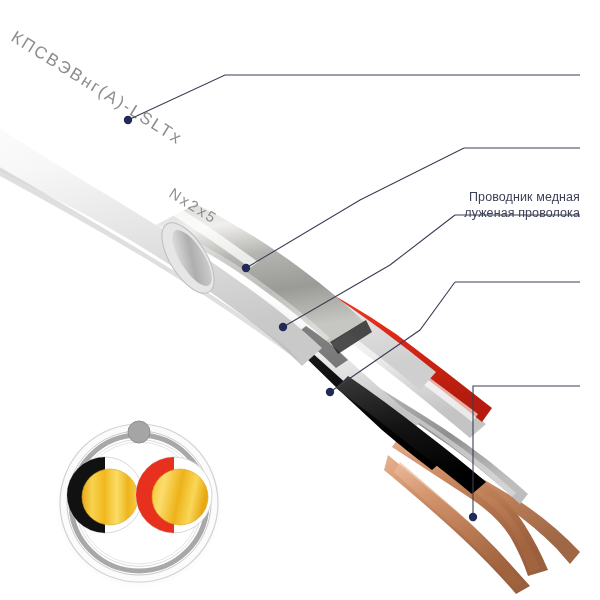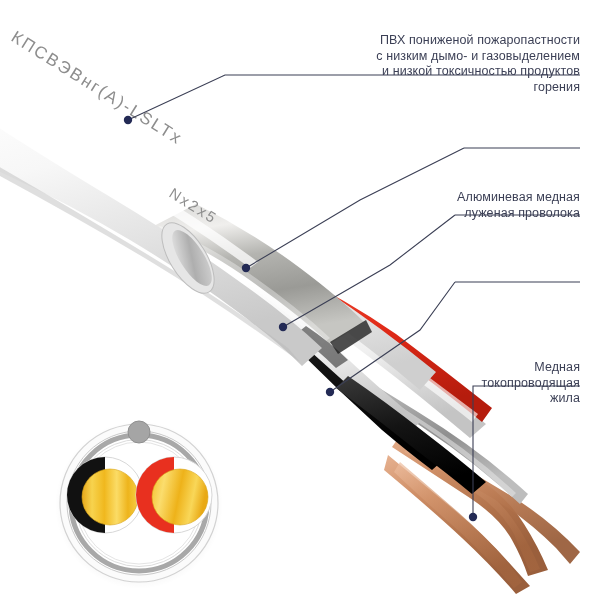--- a/index.html
+++ b/index.html
@@ -228,23 +228,16 @@
 
     <g stroke="#3b3f55" stroke-width="1.1">
       <line x1="349" y1="75" x2="580" y2="75"></line>
       <line x1="464" y1="148" x2="580" y2="148"></line>
       <line x1="455" y1="215" x2="580" y2="215"></line>
       <line x1="455" y1="282" x2="580" y2="282"></line>
       <line x1="524" y1="386" x2="580" y2="386"></line>
     </g>
   </svg>
 
-  <div class="callout l1">ПВХ пониженой пожаропастности
-с низким дымо- и газовыделением
-и низкой токсичностью продуктов
-горения</div>
-  <div class="callout l3">Алюминевая медная
+  <div class="callout l3">Проводник медная
 луженая проволока</div>
-  <div class="callout l5">Медная
-токопроводящая
-жила</div>
 
 </div>
 
 </body></html>

